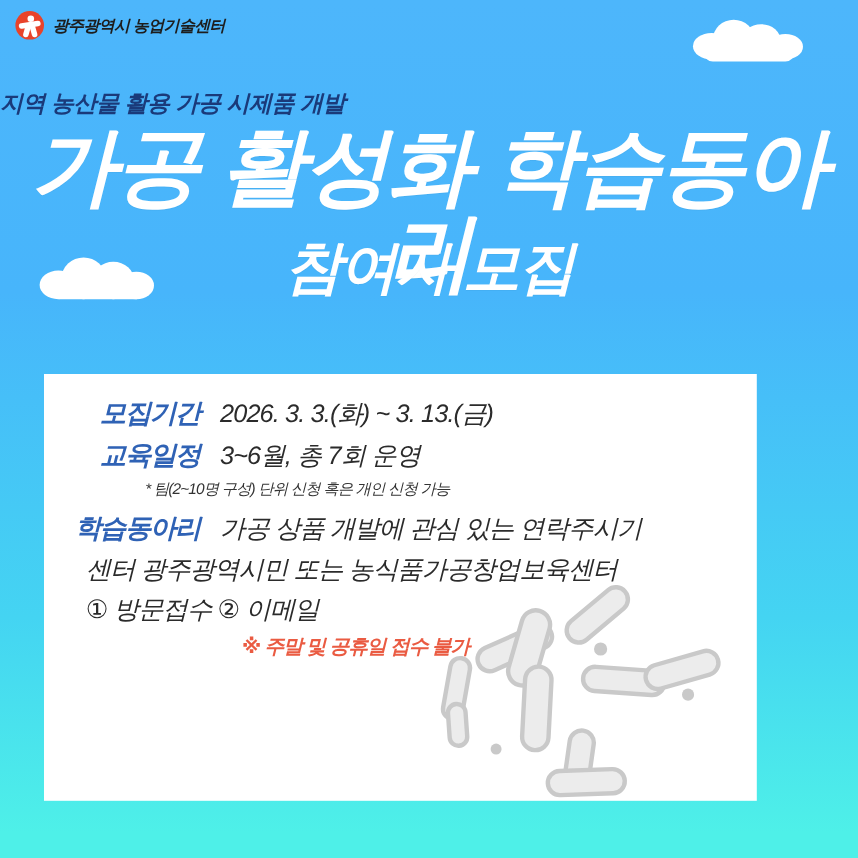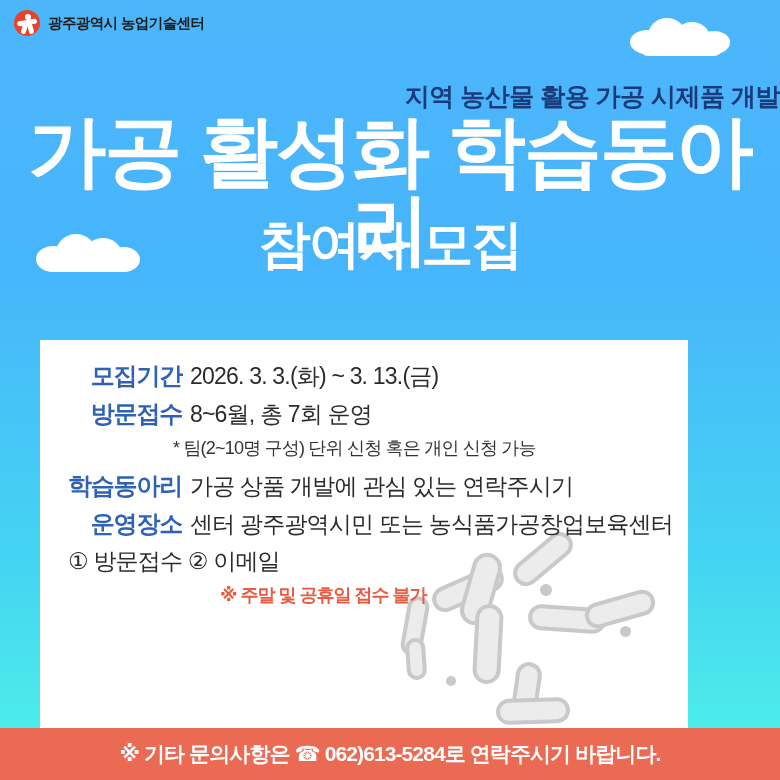--- a/index.html
+++ b/index.html
@@ -6,20 +6,21 @@
   body{
     width:780px;height:780px;
     font-family:"Liberation Sans","DejaVu Sans",sans-serif;
     overflow:hidden;
   }
   .poster{
     position:relative;
     width:780px;height:780px;
     background:linear-gradient(180deg,#4db6fb 0%,#47b5fb 34%,#44d4f2 72%,#4ef0e8 97%);
     overflow:hidden;
+    font-style:italic;
   }
   .cloud-group{position:absolute;}
   .cloud-group .b{position:absolute;background:#fff;border-radius:50%;}
 
   
   #cloud-tr{left:630px;top:18px;width:100px;height:36px;}
   #cloud-tr .b1{left:0;top:12px;width:34px;height:24px;}
   #cloud-tr .b2{left:18px;top:0px;width:38px;height:36px;}
   #cloud-tr .b3{left:44px;top:4px;width:36px;height:32px;}
   #cloud-tr .b4{left:68px;top:13px;width:32px;height:23px;}
@@ -59,23 +60,23 @@
     background:#fff;border-radius:3px;transform:rotate(-16deg);
   }
   .header .org{
     color:#1d1d1d;font-size:14.5px;font-weight:bold;letter-spacing:-0.6px;
     white-space:nowrap;
   }
 
   
   .subtitle{
     position:absolute;left:0;right:0;top:80px;
-    text-align:right;
+    text-align:left;
     color:#1a3a7a;
-    font-size:25px;font-weight:bold;letter-spacing:-0.5px;padding-left:40px;
+    font-size:21px;font-weight:bold;letter-spacing:-0.5px;
   }
   .title1,.title2{
     position:absolute;left:0;right:0;
     text-align:center;color:#ffffff;font-weight:bold;
     letter-spacing:-2px;
     line-height:1;
     text-shadow:0 1px 0 rgba(0,0,0,0.03);
   }
   .title1{top:112px;font-size:78px;}
   .title2{top:218px;font-size:52px;}
@@ -109,28 +110,28 @@
     margin-bottom:6px;
     white-space:nowrap;
   }
   .label{
     color:#2f62b5;font-weight:bold;font-size:24px;
     letter-spacing:-1.2px;
     width:122px;flex:none;text-align:right;
   }
   .value{
     color:#2b2b2b;font-size:23px;letter-spacing:-0.8px;
-    margin-left:8px;
+    margin-left:18px;
   }
   .note-row{
     display:flex;margin:2px 0 10px 0;white-space:nowrap;
   }
   .note{
-    color:#333;font-size:18px;letter-spacing:-0.8px;
-    margin-left:113px;
+    color:#333;font-size:14px;letter-spacing:-0.8px;
+    margin-left:72px;
   }
   .warn-row{display:flex;margin-top:4px;white-space:nowrap;}
   .warn{
     color:#ea5b42;font-size:18px;font-weight:bold;letter-spacing:-1px;
     margin-left:160px;
   }
 
   
   .footer{
     position:absolute;left:0;right:0;bottom:0;height:52px;
@@ -195,47 +196,43 @@
     </div>
 
     <div class="info">
 
       <div class="row">
         <span class="label">모집기간</span>
         <span class="value">2026. 3. 3.(화) ~ 3. 13.(금)</span>
       </div>
 
       <div class="row">
-        <span class="label">방문접수</span>
-        <span class="value">8~6월, 총 7회 운영</span>
+        <span class="label">교육일정</span>
+        <span class="value">3~6월, 총 7회 운영</span>
       </div>
 
 
       <div class="note-row">
         <span class="note">* 팀(2~10명 구성) 단위 신청 혹은 개인 신청 가능</span>
       </div>
 
       <div class="row">
         <span class="label">학습동아리</span>
         <span class="value">가공 상품 개발에 관심 있는 연락주시기</span>
       </div>
 
       <div class="row">
-        <span class="label">운영장소</span>
         <span class="value">센터 광주광역시민 또는 농식품가공창업보육센터</span>
       </div>
 
       <div class="row">
         <span class="value">① 방문접수  ② 이메일</span>
       </div>
 
       <div class="warn-row">
         <span class="warn">※ 주말 및 공휴일 접수 불가</span>
       </div>
 
     </div>
   </div>
 
-  <div class="footer">
-    <span class="ftext">※ 기타 문의사항은 ☎ 062)613-5284로 연락주시기 바랍니다.</span>
-  </div>
 
 </div>
 
 </body></html>

